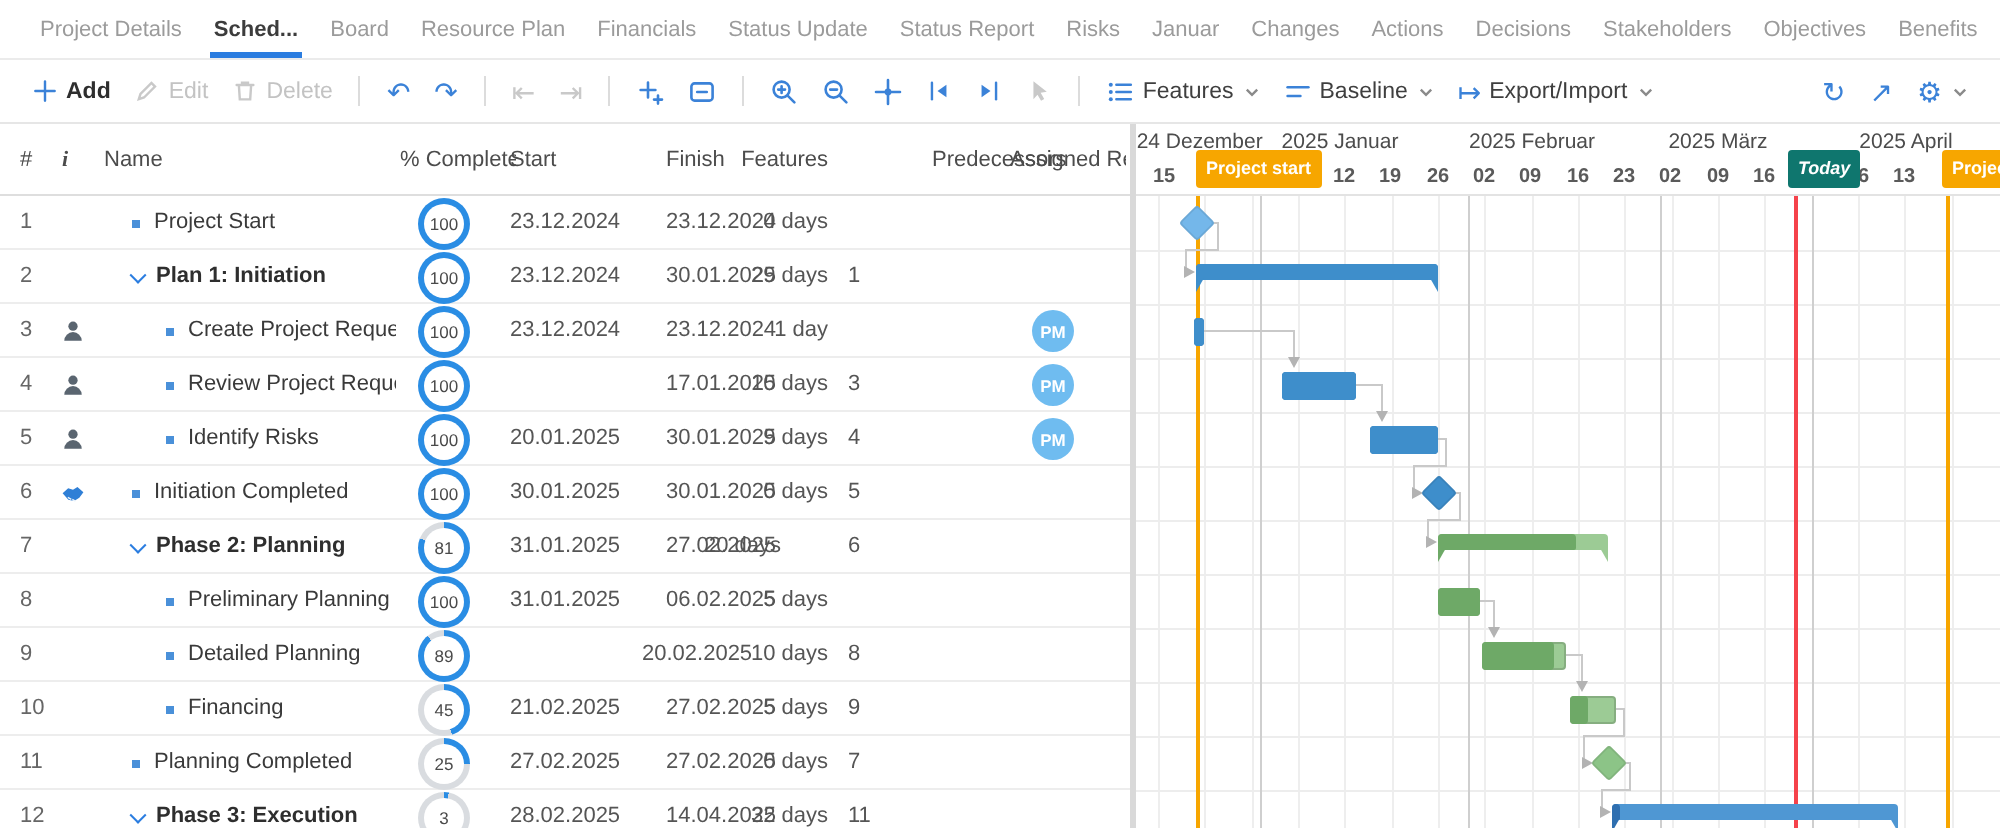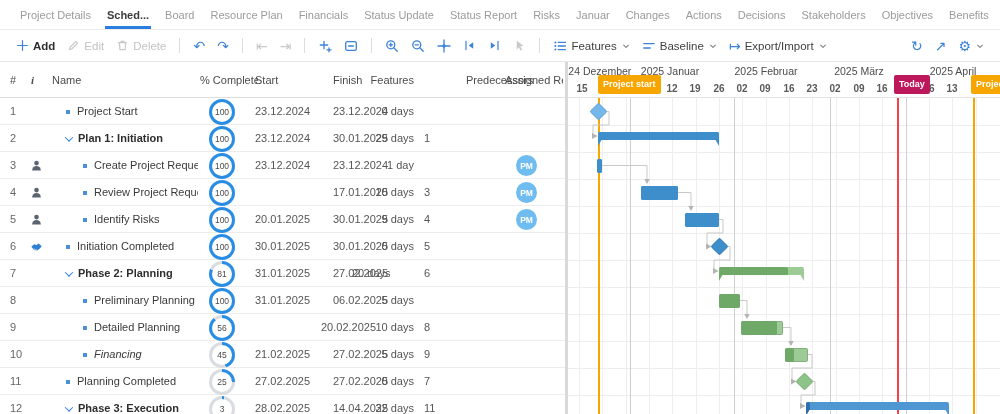--- a/index.html
+++ b/index.html
@@ -426,29 +426,29 @@
           <div class="cell" style="left: 352px; width: 62px; text-align: right;">5 days</div>
           <div class="cell" style="left: 424px; width: 40px;"></div>
         </div>
         <div class="grow" style="top: 216px;">
           <div class="cell" style="left: 10px; width: 22px; color: rgb(102, 102, 102);">9</div>
           <div class="cell name" style="left: 52px; width: 146px; padding-left: 31px;">
             <span class="blt"></span>
             <span>Detailed Planning</span>
           </div>
           <div class="pct" style="left: 209px; background: conic-gradient(rgb(42, 141, 228) 320.4deg, rgb(217, 220, 224) 0deg);">
-            <i>56</i>
+            <i>89</i>
           </div>
           <div class="cell" style="left: 321px; width: 62px;">20.02.2025</div>
           <div class="cell" style="left: 352px; width: 62px; text-align: right;">10 days</div>
           <div class="cell" style="left: 424px; width: 40px;">8</div>
         </div>
         <div class="grow" style="top: 243px;">
           <div class="cell" style="left: 10px; width: 22px; color: rgb(102, 102, 102);">10</div>
-          <div class="cell name" style="left: 52px; width: 146px; padding-left: 31px; font-style: italic;">
+          <div class="cell name" style="left: 52px; width: 146px; padding-left: 31px;">
             <span class="blt"></span>
             <span>Financing</span>
           </div>
           <div class="pct" style="left: 209px; background: conic-gradient(rgb(42, 141, 228) 162deg, rgb(217, 220, 224) 0deg);">
             <i>45</i>
           </div>
           <div class="cell" style="left: 255px; width: 62px;">21.02.2025</div>
           <div class="cell" style="left: 333px; width: 62px;">27.02.2025</div>
           <div class="cell" style="left: 352px; width: 62px; text-align: right;">5 days</div>
           <div class="cell" style="left: 424px; width: 40px;">9</div>
@@ -537,21 +537,21 @@
       <div class="g-hline" style="top: 198px;"></div>
       <div class="g-hline" style="top: 225px;"></div>
       <div class="g-hline" style="top: 252px;"></div>
       <div class="g-hline" style="top: 279px;"></div>
       <div class="g-hline" style="top: 306px;"></div>
       <div class="g-hline" style="top: 333px;"></div>
       <div class="g-marker" style="left: 30px; background: rgb(247, 166, 0);"></div>
       <div class="g-marker" style="left: 329px; background: rgb(245, 66, 75);"></div>
       <div class="g-marker" style="left: 405px; background: rgb(247, 166, 0);"></div>
       <div class="g-badge" style="left: 30px; background: rgb(247, 166, 0);">Project start</div>
-      <div class="g-badge" style="left: 326px; background: #be185d;">Today</div>
+      <div class="g-badge" style="left: 326px; background: #0f766e; font-style: italic;">Today</div>
       <div class="g-badge" style="left: 403px; background: rgb(247, 166, 0);">Project end</div>
       <svg id="g-cnx" width="433" height="324">
         <defs>
           <marker id="arw" markerWidth="7" markerHeight="7" refX="4.5" refY="3" orient="auto">
             <path d="M0 0L5.5 3L0 6Z" fill="#b3b3b3"></path>
           </marker>
         </defs>
         <path d="M37 13.5 h4 V27 H25 V38 H28.5" stroke="#c9c9c9" fill="none" marker-end="url(#arw)"></path>
         <path d="M33 67.5 H79 V85" stroke="#c9c9c9" fill="none" marker-end="url(#arw)"></path>
         <path d="M109 94.5 H123 V112" stroke="#c9c9c9" fill="none" marker-end="url(#arw)"></path>

